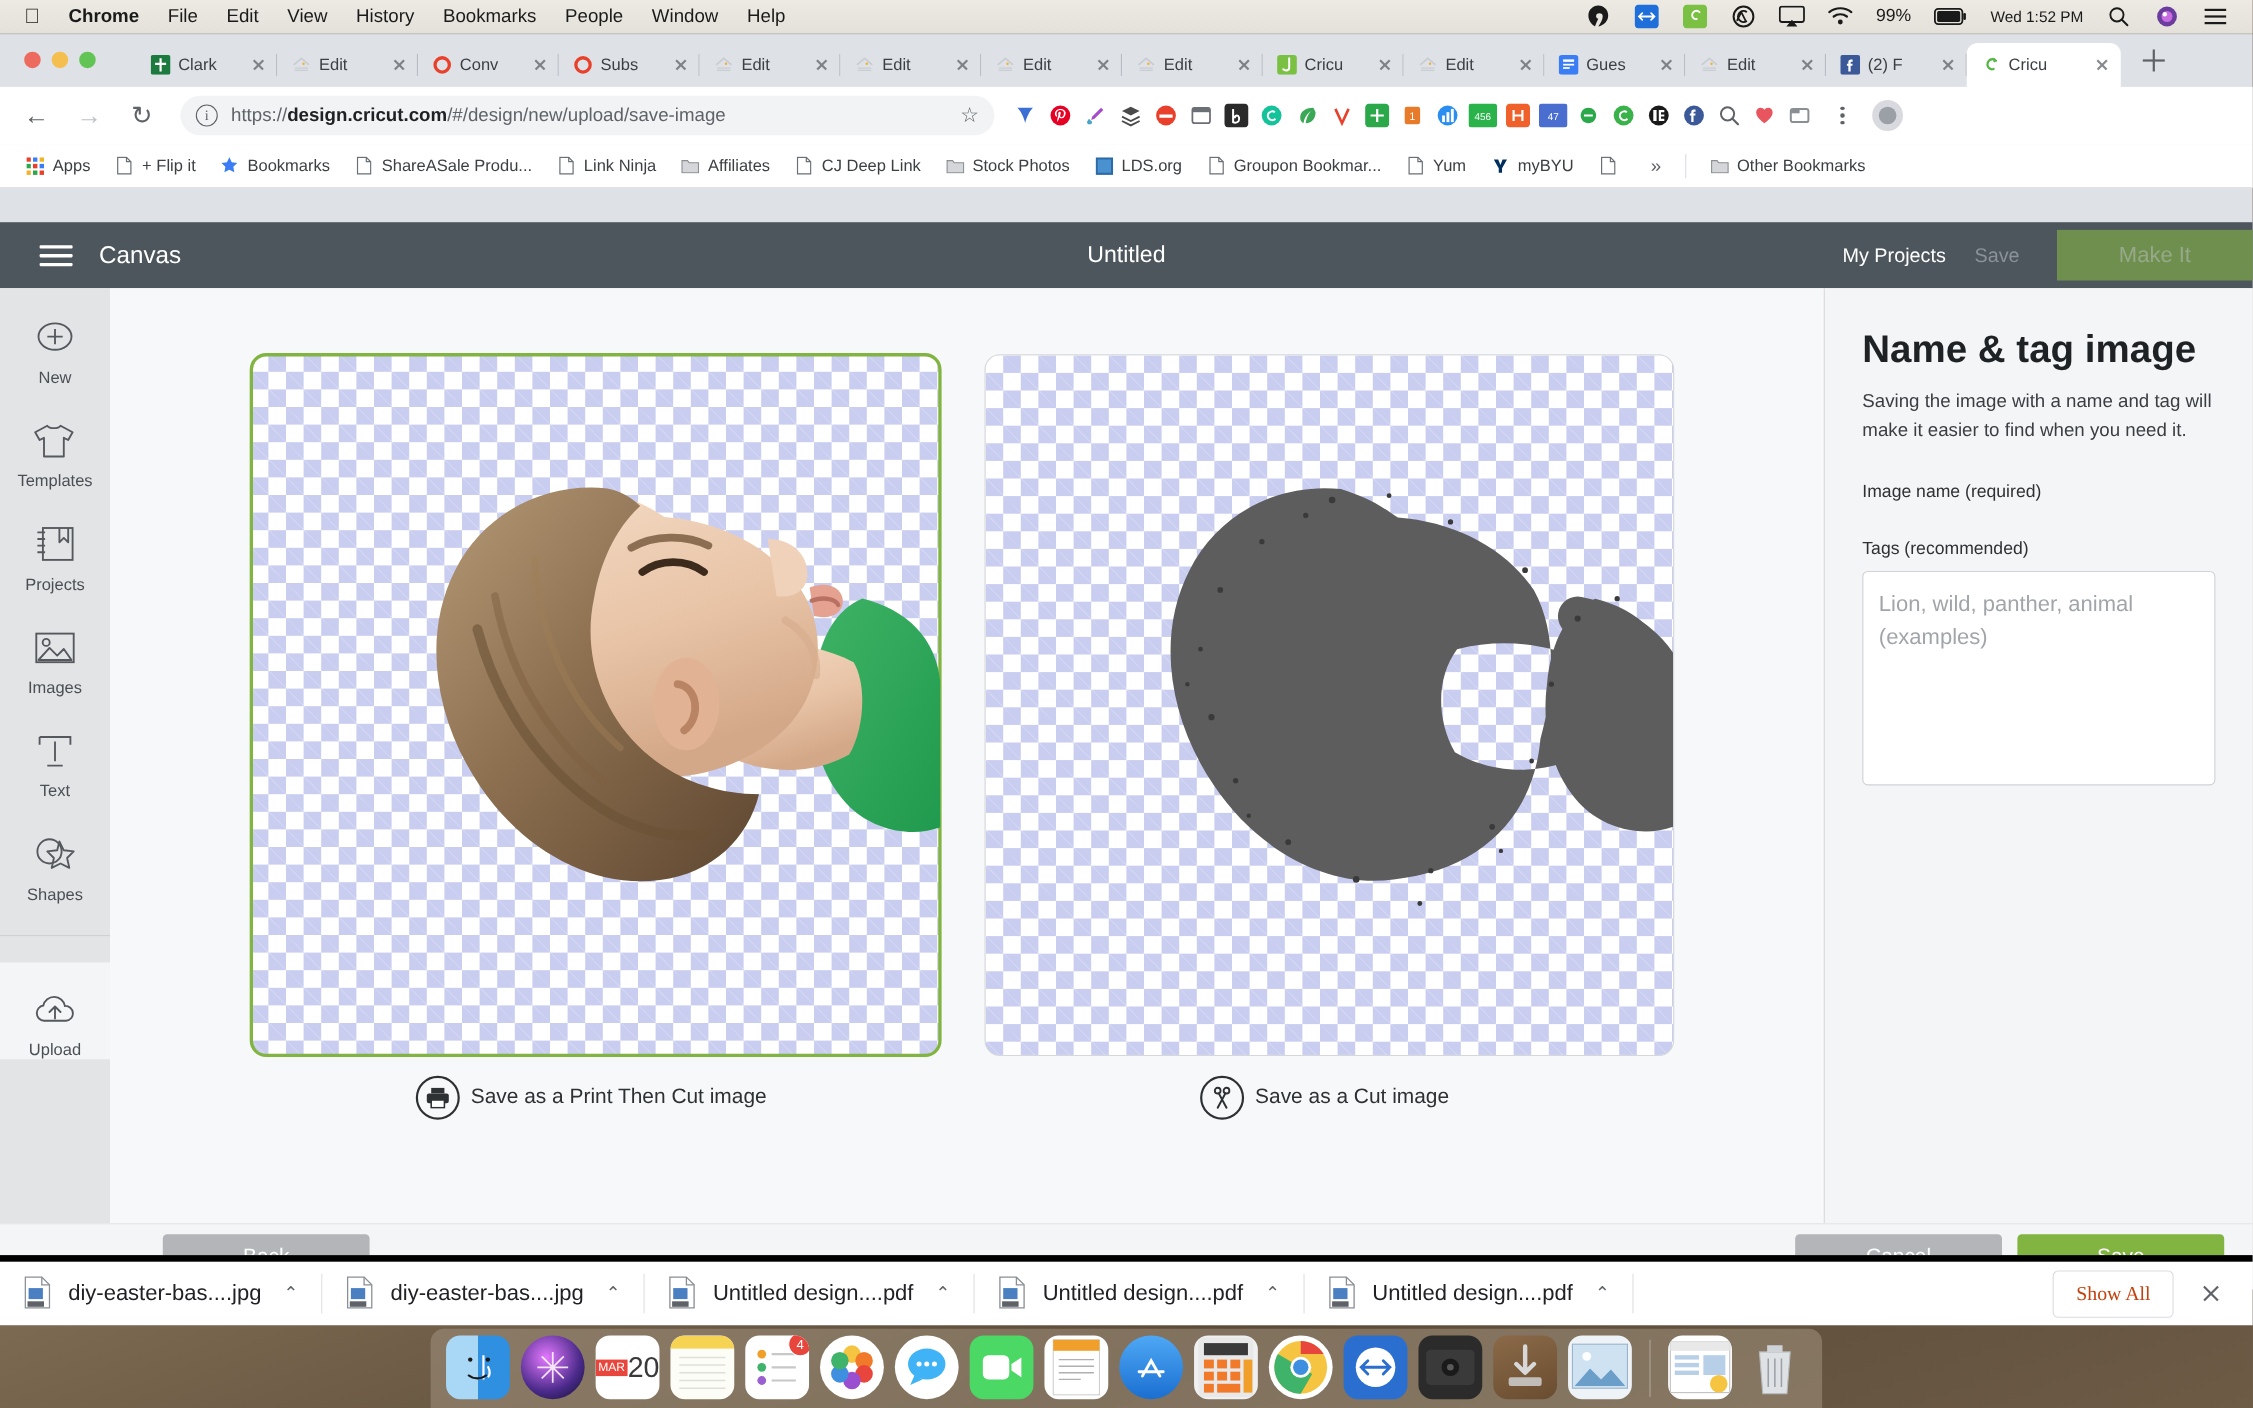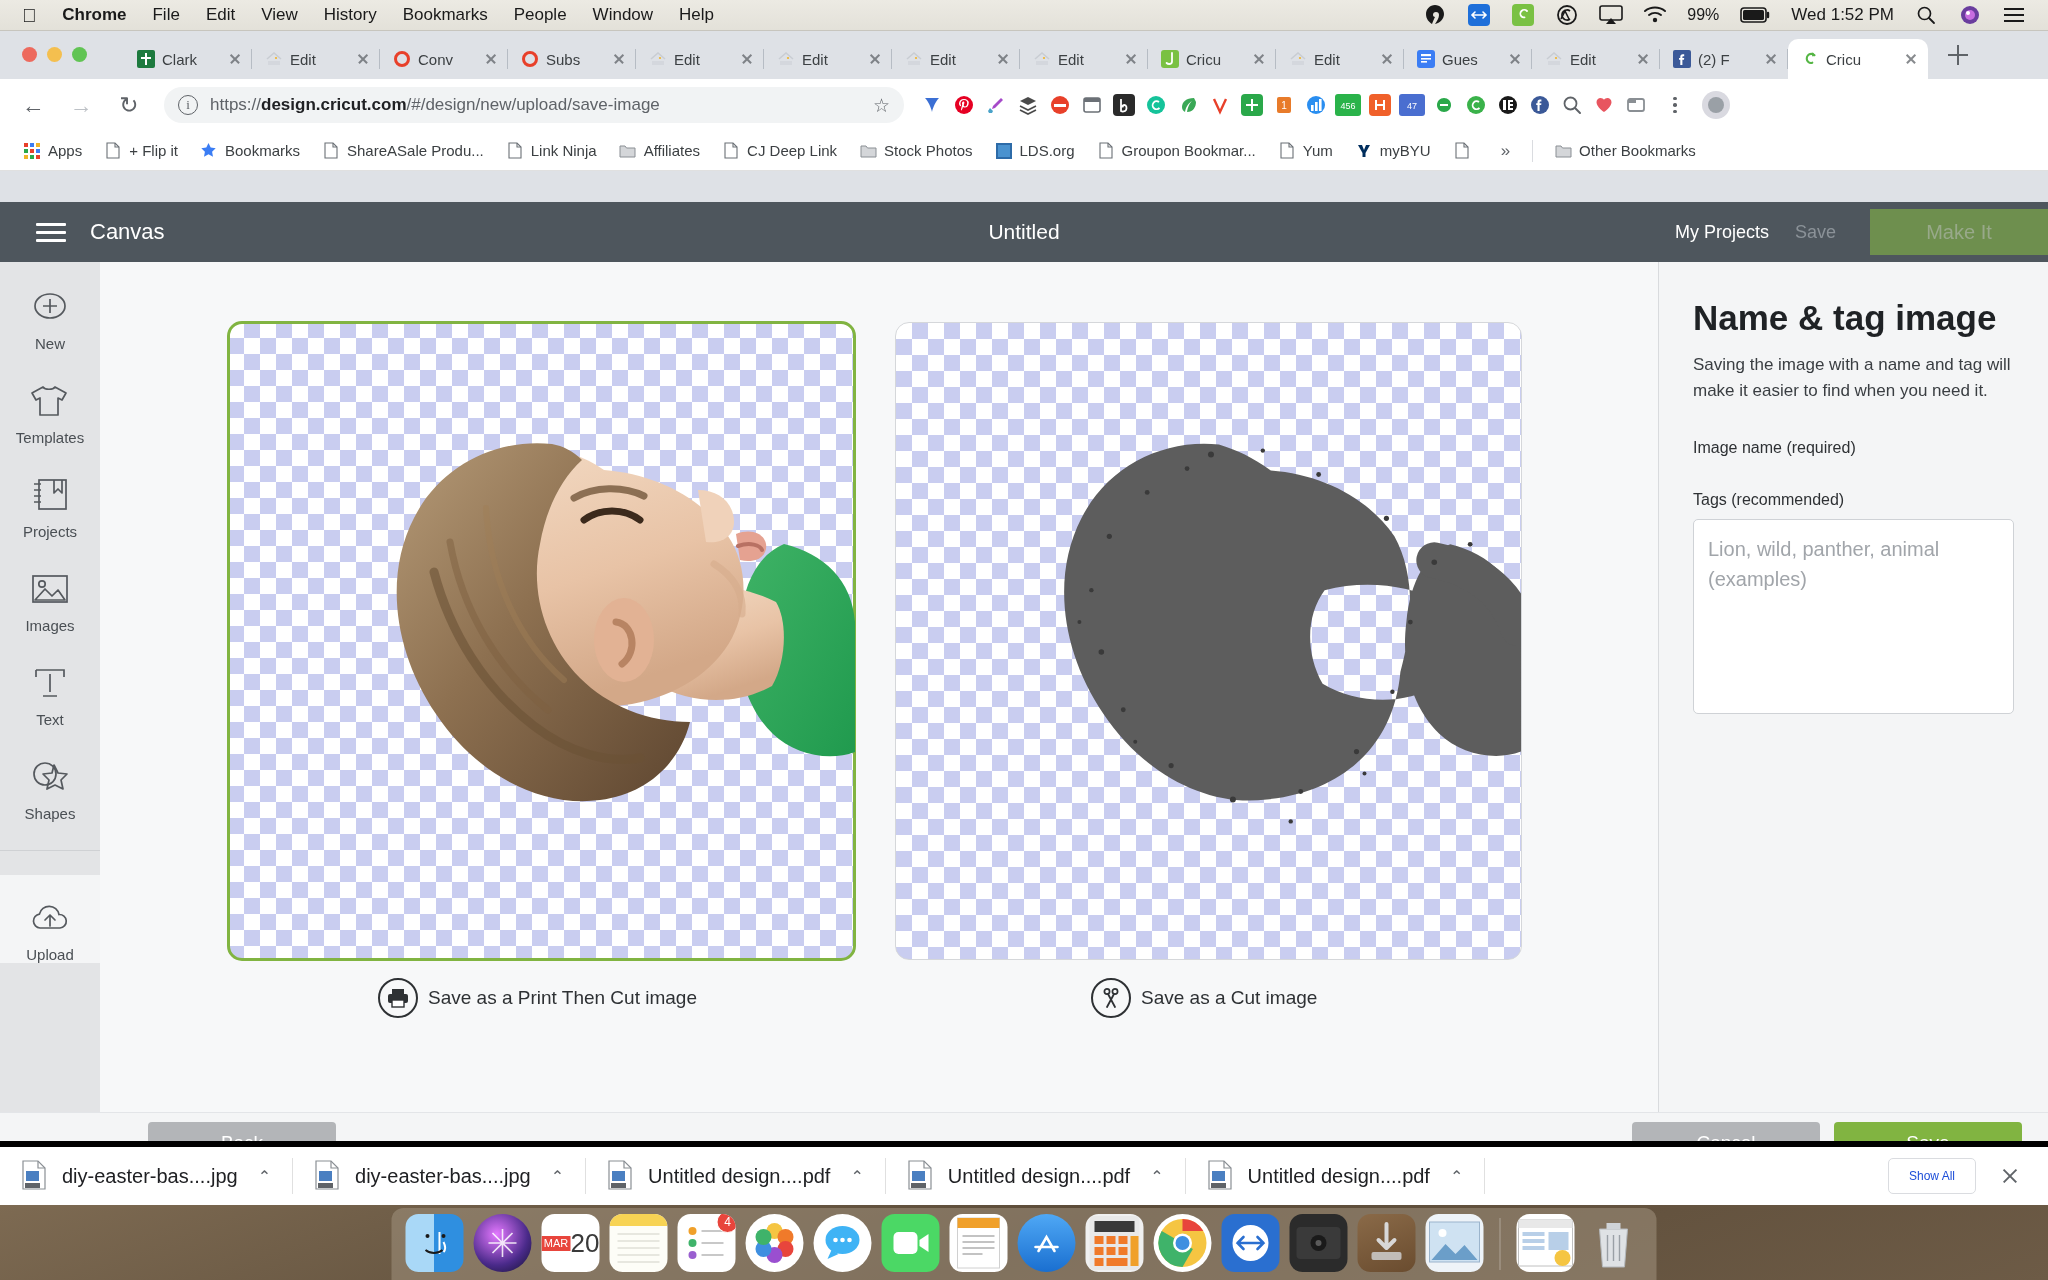--- a/index.html
+++ b/index.html
@@ -171,21 +171,21 @@
     position: absolute; top: 1141px; left: 0; width: 2048px; height: 64px; background: #fff;
     display: flex; align-items: center; border-top: 6px solid #000000;
   }
   .dl {
     display: flex; align-items: center; gap: 14px; padding: 0 22px; height: 64px; font-size: 20px; color: #202124;
     position: relative; white-space: nowrap;
   }
   .dl::after { content:""; position: absolute; right: 0; top: 14px; height: 36px; width: 1px; background: #e0e0e0; }
   .dl-ico { width: 26px; height: 32px; position: relative; flex: 0 0 26px; }
   .dl-caret { font-size: 16px; color: #5f6368; margin-left: 6px; }
-  .showall { margin-left: auto; border: 1px solid #dadce0; border-radius: 5px; padding: 10px 20px; font-size: 12px; color: #1d4ed8; }
+  .showall { margin-left: auto; border: 1px solid #dadce0; border-radius: 5px; padding: 10px 20px; font-size: 18px; color: #c2410c; font-family: Liberation Serif, serif; }
   .dl-close { width: 40px; margin: 0 18px 0 14px; position: relative; height: 40px; }
   .dl-close::before, .dl-close::after { content:""; position:absolute; left:11px; top:19px; width:18px; height:1.8px; background:#5f6368; }
   .dl-close::before { transform: rotate(45deg); } .dl-close::after { transform: rotate(-45deg); }
 
   
   .desktop { position: absolute; top: 1205px; left: 0; width: 2048px; height: 75px;
     background: linear-gradient(160deg,#7d6a52 0%, #5b4b38 50%, #6d5b46 100%); }
   .dock { position: absolute; left: 50%; transform: translateX(-50%); bottom: 0; height: 72px;
     display: flex; align-items: flex-end; gap: 10px; padding: 0 14px;
     background: rgba(160,145,125,0.55); border-radius: 12px 12px 0 0; }
@@ -252,21 +252,21 @@
           </svg>
       </div>
       <div class="batt-pct">99%</div>
       <div class="tray-ico" style="width:32px">
         <svg width="30" height="16" viewBox="0 0 30 16">
             <rect x="1" y="1" width="25" height="14" rx="3" fill="none" stroke="#1a1a1a" stroke-width="1.6"></rect>
             <rect x="3" y="3" width="21" height="10" rx="1.5" fill="#1a1a1a"></rect>
             <path d="M28 6v4" stroke="#1a1a1a" stroke-width="2.4" stroke-linecap="round"></path>
           </svg>
       </div>
-      <div style="font-size:17px">Wed 1:52 PM</div>
+      <div style="font-size:14px">Wed 1:52 PM</div>
       <div class="tray-ico">
         <svg width="20" height="20" viewBox="0 0 20 20">
             <circle cx="8.5" cy="8.5" r="6" fill="none" stroke="#1a1a1a" stroke-width="1.7"></circle>
             <path d="M13 13l5 5" stroke="#1a1a1a" stroke-width="1.8" stroke-linecap="round"></path>
           </svg>
       </div>
       <div class="tray-ico">
         <svg width="20" height="20" viewBox="0 0 20 20">
             <circle cx="10" cy="10" r="9" fill="#6a3d9e"></circle>
             <circle cx="10" cy="10" r="5" fill="#c86de0"></circle>

